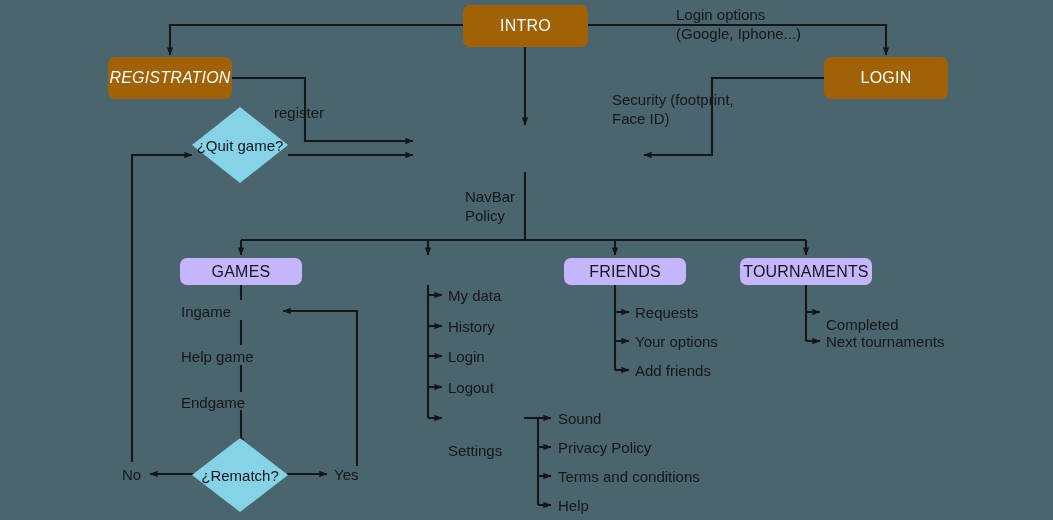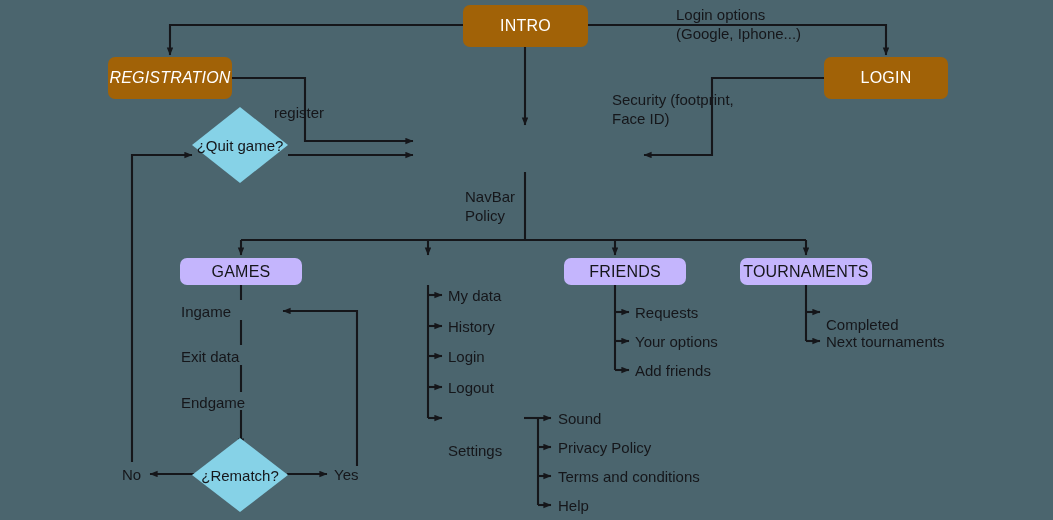--- a/index.html
+++ b/index.html
@@ -220,21 +220,21 @@
   </div>
 
   <div class="plain" style="left:334px; top:465px;">
     <span>Yes</span>
   </div>
 
   <div class="plain center" style="left:181px; top:302px; width:120px;">
     <span>Ingame</span>
   </div>
   <div class="plain center" style="left:181px; top:347px; width:120px;">
-    <span>Exit data</span>
+    <span>Help game</span>
   </div>
   <div class="plain center" style="left:181px; top:393px; width:120px;">
     <span>Endgame</span>
   </div>
 
   <div class="leaf" style="left:448px; top:287px;">
     <span>My data</span>
   </div>
   <div class="leaf" style="left:448px; top:318px;">
     <span>History</span>

